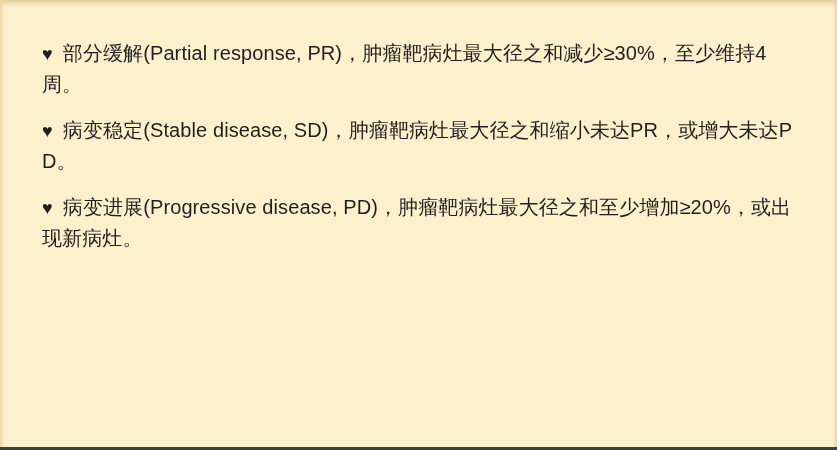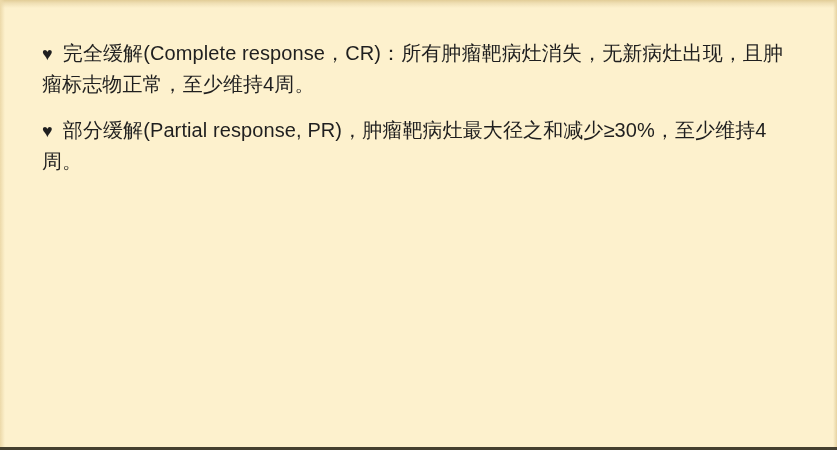--- a/index.html
+++ b/index.html
@@ -62,29 +62,32 @@
     width: 100%; height: 3px;
     background: #45402f;
     pointer-events: none;
   }
 </style>
 </head>
 <body>
 
 <div class="slide">
 
-  <p class="bullet-item">
-    <span class="heart">♥</span><span>完全缓解(Complete response，CR)：所有肿瘤靶病灶消失，无新病灶出现，且肿瘤标志物正常，至少维持4周。</span>
-  </p>
 
   <p class="bullet-item">
     <span class="heart">♥</span><span>部分缓解(Partial response, PR)，肿瘤靶病灶最大径之和减少≥30%，至少维持4周。</span>
   </p>
 
+  <p class="bullet-item">
+    <span class="heart">♥</span><span>病变稳定(Stable disease, SD)，肿瘤靶病灶最大径之和缩小未达PR，或增大未达PD。</span>
+  </p>
 
+  <p class="bullet-item">
+    <span class="heart">♥</span><span>病变进展(Progressive disease, PD)，肿瘤靶病灶最大径之和至少增加≥20%，或出现新病灶。</span>
+  </p>
 
 
 </div>
 
 <div class="edge-top"></div>
 <div class="edge-left"></div>
 <div class="edge-right"></div>
 <div class="edge-bottom"></div>
 
 </body></html>

